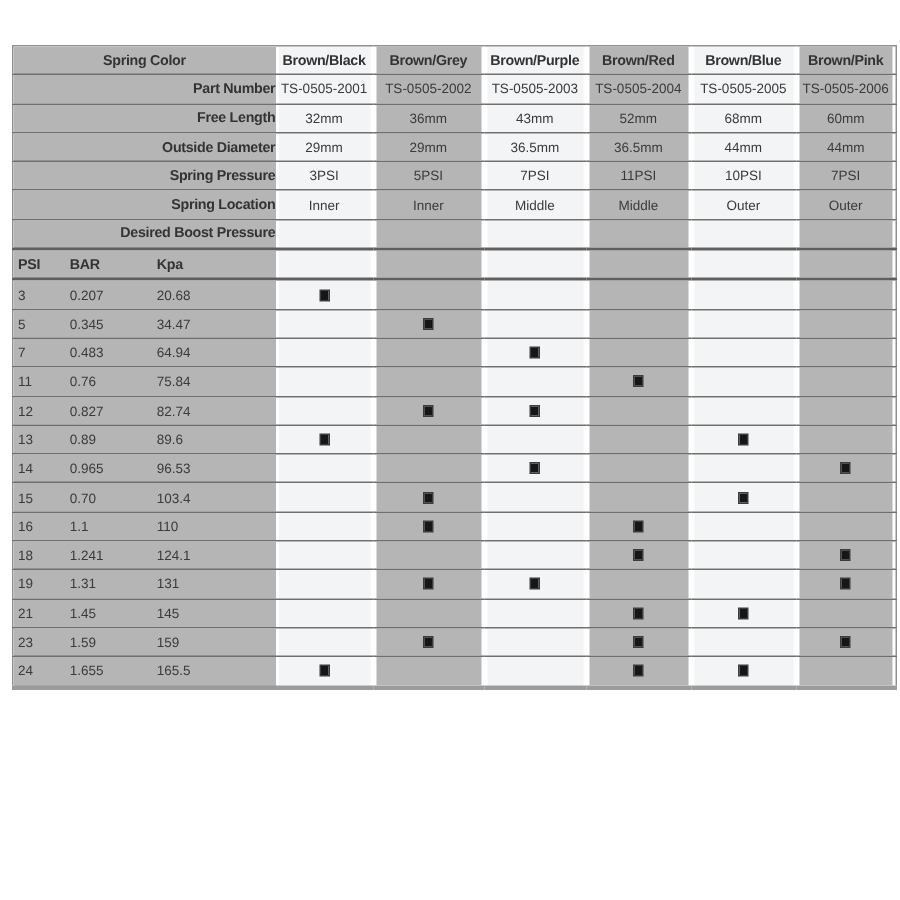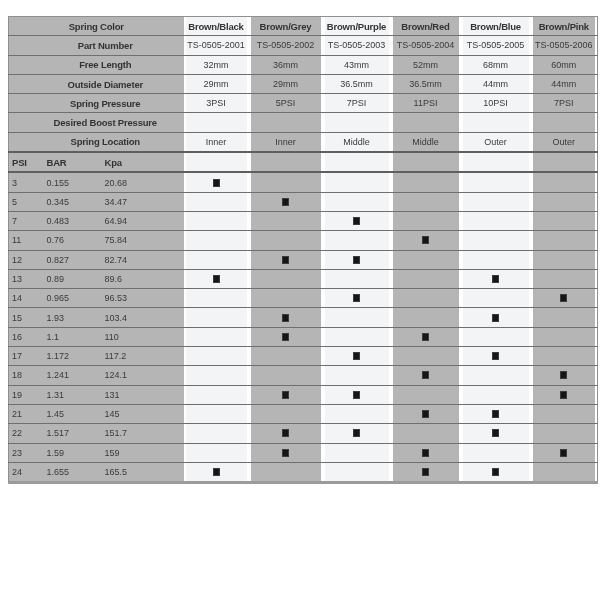--- a/index.html
+++ b/index.html
@@ -1,36 +1,36 @@
 <!DOCTYPE html>
 <html><head>
 <meta charset="utf-8">
 <style>
   html,body{margin:0;padding:0;background:#ffffff;}
   .sheet{
     position:relative;width:600px;height:600px;background:#ffffff;overflow:hidden;
     font-family:"Liberation Sans", sans-serif;
   }
   table.spec{
-    position:absolute;left:8px;top:16px;width:589px;
+    position:absolute;left:8px;top:30px;width:589px;
     border-collapse:collapse;table-layout:fixed;
     border:1px solid #8f8f8f;
     border-bottom:3px solid #9b9b9b;
   }
   td{
     padding:0;height:18.3px;vertical-align:middle;
     border-top:1px solid #6f6f6f;
     font-size:9px;color:#3a3a3a;
     white-space:nowrap;overflow:hidden;
   }
   tr:first-child td{border-top:none;}
   tr.thick td{border-top-width:2px;border-top-color:#5f5f5f;}
   td.lab{
     background:#b5b5b5;font-weight:bold;font-size:9.5px;color:#333;
-    padding-left:18px;letter-spacing:-0.2px;text-align:center;
+    padding-left:18px;letter-spacing:-0.2px;text-align:right;
   }
   td.lab.hc{text-align:center;padding-left:0;}
   td.sub{
     background:#b5b5b5;padding-left:3px;text-align:left;color:#3a3a3a;
   }
   td.sub.bold{font-weight:bold;font-size:9.5px;color:#333;letter-spacing:-0.2px;}
   td.val{background:#ffffff;padding:0 2px;}
   td.val .cell{
     height:18.3px;display:flex;align-items:center;justify-content:center;
   }
@@ -158,59 +158,59 @@
             <div class="cell cg">11PSI</div>
           </td>
           <td class="val">
             <div class="cell cw">10PSI</div>
           </td>
           <td class="val">
             <div class="cell cg">7PSI</div>
           </td>
         </tr>
         <tr>
+          <td colspan="3" class="lab">Spring Location</td>
+          <td class="val">
+            <div class="cell cw">Inner</div>
+          </td>
+          <td class="val">
+            <div class="cell cg">Inner</div>
+          </td>
+          <td class="val">
+            <div class="cell cw">Middle</div>
+          </td>
+          <td class="val">
+            <div class="cell cg">Middle</div>
+          </td>
+          <td class="val">
+            <div class="cell cw">Outer</div>
+          </td>
+          <td class="val">
+            <div class="cell cg">Outer</div>
+          </td>
+        </tr>
+        <tr>
           <td colspan="3" class="lab">Desired Boost Pressure</td>
           <td class="val">
             <div class="cell cw"></div>
           </td>
           <td class="val">
             <div class="cell cg"></div>
           </td>
           <td class="val">
             <div class="cell cw"></div>
           </td>
           <td class="val">
             <div class="cell cg"></div>
           </td>
           <td class="val">
             <div class="cell cw"></div>
           </td>
           <td class="val">
             <div class="cell cg"></div>
-          </td>
-        </tr>
-        <tr>
-          <td colspan="3" class="lab">Spring Location</td>
-          <td class="val">
-            <div class="cell cw">Inner</div>
-          </td>
-          <td class="val">
-            <div class="cell cg">Inner</div>
-          </td>
-          <td class="val">
-            <div class="cell cw">Middle</div>
-          </td>
-          <td class="val">
-            <div class="cell cg">Middle</div>
-          </td>
-          <td class="val">
-            <div class="cell cw">Outer</div>
-          </td>
-          <td class="val">
-            <div class="cell cg">Outer</div>
           </td>
         </tr>
         <tr class="thick">
           <td class="sub bold">PSI</td>
           <td class="sub bold">BAR</td>
           <td class="sub bold">Kpa</td>
           <td class="val">
             <div class="cell cw"></div>
           </td>
           <td class="val">
@@ -224,21 +224,21 @@
           </td>
           <td class="val">
             <div class="cell cw"></div>
           </td>
           <td class="val">
             <div class="cell cg"></div>
           </td>
         </tr>
         <tr class="thick">
           <td class="sub">3</td>
-          <td class="sub">0.155</td>
+          <td class="sub">0.207</td>
           <td class="sub">20.68</td>
           <td class="val">
             <div class="cell cw">
               <span class="mark"></span>
             </div>
           </td>
           <td class="val">
             <div class="cell cg"></div>
           </td>
           <td class="val">
@@ -405,21 +405,21 @@
             <div class="cell cw"></div>
           </td>
           <td class="val">
             <div class="cell cg">
               <span class="mark"></span>
             </div>
           </td>
         </tr>
         <tr>
           <td class="sub">15</td>
-          <td class="sub">1.93</td>
+          <td class="sub">0.70</td>
           <td class="sub">103.4</td>
           <td class="val">
             <div class="cell cw"></div>
           </td>
           <td class="val">
             <div class="cell cg">
               <span class="mark"></span>
             </div>
           </td>
           <td class="val">
@@ -458,47 +458,20 @@
             </div>
           </td>
           <td class="val">
             <div class="cell cw"></div>
           </td>
           <td class="val">
             <div class="cell cg"></div>
           </td>
         </tr>
         <tr>
-          <td class="sub">17</td>
-          <td class="sub">1.172</td>
-          <td class="sub">117.2</td>
-          <td class="val">
-            <div class="cell cw"></div>
-          </td>
-          <td class="val">
-            <div class="cell cg"></div>
-          </td>
-          <td class="val">
-            <div class="cell cw">
-              <span class="mark"></span>
-            </div>
-          </td>
-          <td class="val">
-            <div class="cell cg"></div>
-          </td>
-          <td class="val">
-            <div class="cell cw">
-              <span class="mark"></span>
-            </div>
-          </td>
-          <td class="val">
-            <div class="cell cg"></div>
-          </td>
-        </tr>
-        <tr>
           <td class="sub">18</td>
           <td class="sub">1.241</td>
           <td class="sub">124.1</td>
           <td class="val">
             <div class="cell cw"></div>
           </td>
           <td class="val">
             <div class="cell cg"></div>
           </td>
           <td class="val">
@@ -557,49 +530,20 @@
           <td class="val">
             <div class="cell cg"></div>
           </td>
           <td class="val">
             <div class="cell cw"></div>
           </td>
           <td class="val">
             <div class="cell cg">
               <span class="mark"></span>
             </div>
-          </td>
-          <td class="val">
-            <div class="cell cw">
-              <span class="mark"></span>
-            </div>
-          </td>
-          <td class="val">
-            <div class="cell cg"></div>
-          </td>
-        </tr>
-        <tr>
-          <td class="sub">22</td>
-          <td class="sub">1.517</td>
-          <td class="sub">151.7</td>
-          <td class="val">
-            <div class="cell cw"></div>
-          </td>
-          <td class="val">
-            <div class="cell cg">
-              <span class="mark"></span>
-            </div>
-          </td>
-          <td class="val">
-            <div class="cell cw">
-              <span class="mark"></span>
-            </div>
-          </td>
-          <td class="val">
-            <div class="cell cg"></div>
           </td>
           <td class="val">
             <div class="cell cw">
               <span class="mark"></span>
             </div>
           </td>
           <td class="val">
             <div class="cell cg"></div>
           </td>
         </tr>

